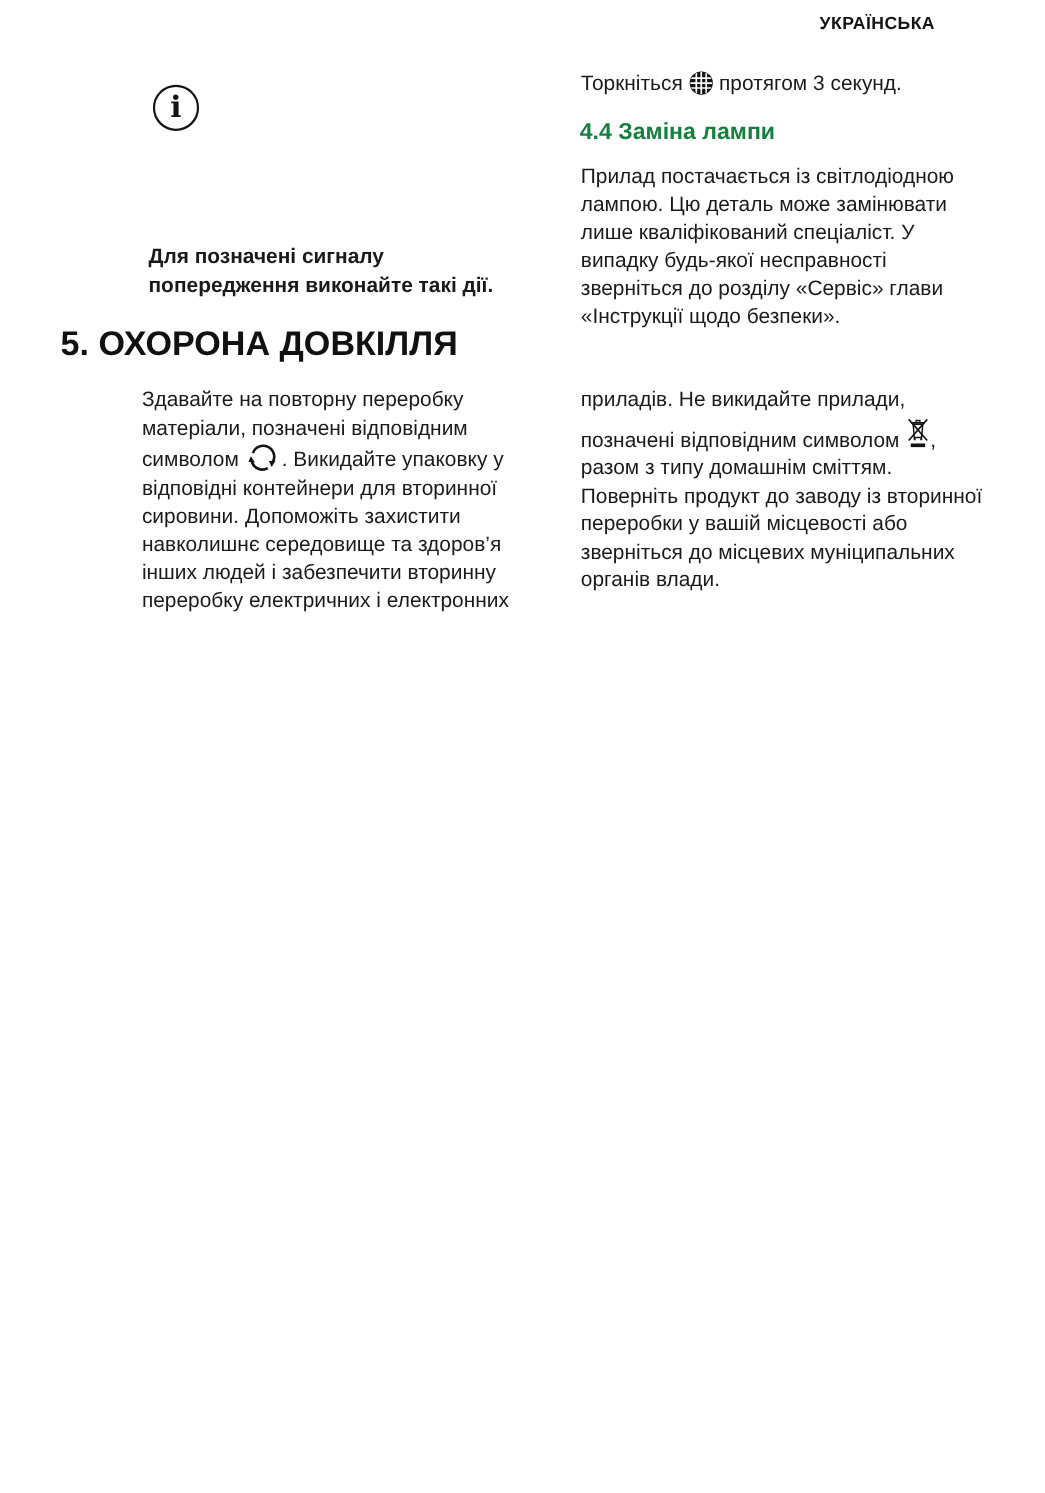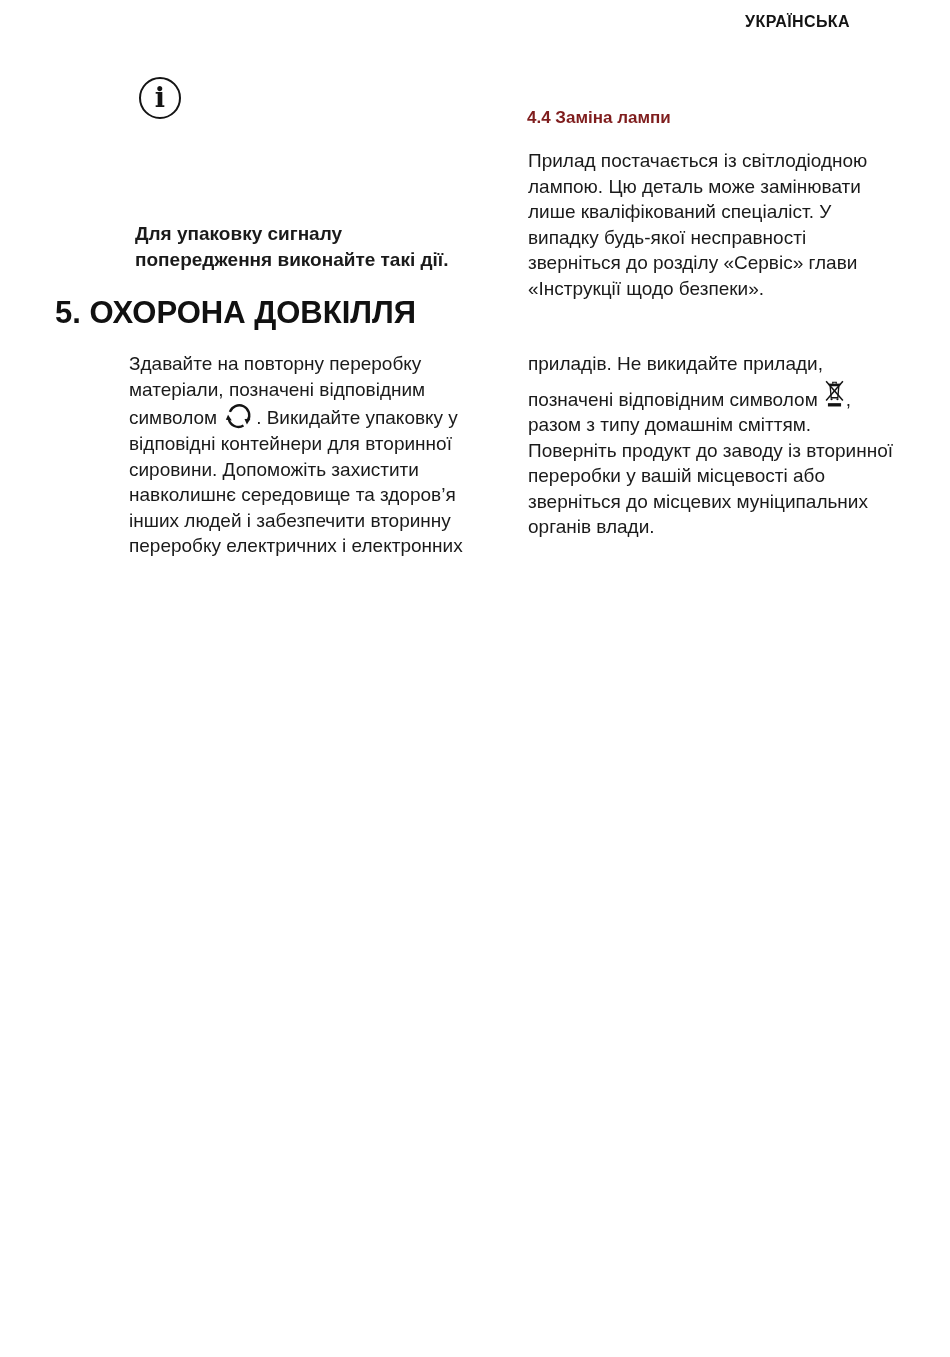--- a/index.html
+++ b/index.html
@@ -64,23 +64,23 @@
   .touch-line {
     position: absolute;
     left: 528px;
     top: 64px;
     width: 400px;
   }
   .sub-heading {
     position: absolute;
     left: 527px;
     top: 108px;
-    font-size: 17px;
+    font-size: 21px;
     font-weight: 700;
-    color: #7f1d1d;
+    color: #15803d;
     white-space: nowrap;
   }
   .lamp-body {
     position: absolute;
     left: 528px;
     top: 148px;
     width: 366px;
   }
   .main-heading {
     position: absolute;
@@ -116,22 +116,38 @@
 
 <div class="page">
 
   <div class="page-header">УКРАЇНСЬКА</div>
 
   <div class="info-icon">
     <span>i</span>
   </div>
 
 
-  <p class="reset-instruction body-text">Для упаковку сигналу попередження виконайте такі дії.</p>
+  <p class="reset-instruction body-text">Для позначені сигналу попередження виконайте такі дії.</p>
 
+  <p class="touch-line body-text"><span>Торкніться</span><svg class="inline-icon globe-icon" width="23" height="23" viewBox="0 0 24 24">
+        <defs>
+          <clipPath id="globeClip">
+            <circle cx="12" cy="12" r="10.4"></circle>
+          </clipPath>
+        </defs>
+        <circle cx="12" cy="12" r="11" fill="#141414"></circle>
+        <g clip-path="url(#globeClip)" stroke="#ffffff" stroke-width="1.6">
+          <line x1="0" y1="7.3" x2="24" y2="7.3"></line>
+          <line x1="0" y1="12" x2="24" y2="12"></line>
+          <line x1="0" y1="16.7" x2="24" y2="16.7"></line>
+          <line x1="7.3" y1="0" x2="7.3" y2="24"></line>
+          <line x1="12" y1="0" x2="12" y2="24"></line>
+          <line x1="16.7" y1="0" x2="16.7" y2="24"></line>
+        </g>
+      </svg><span>протягом 3 секунд.</span></p>
 
   <h2 class="sub-heading">4.4 Заміна лампи</h2>
 
   <p class="lamp-body body-text">Прилад постачається із світлодіодною лампою. Цю деталь може замінювати лише кваліфікований спеціаліст. У випадку будь-якої несправності зверніться до розділу «Сервіс» глави «Інструкції щодо безпеки».</p>
 
   <h1 class="main-heading">5. ОХОРОНА ДОВКІЛЛЯ</h1>
 
   <p class="env-left body-text"><span>Здавайте на повторну переробку матеріали, позначені відповідним символом</span><svg class="inline-icon recycle-icon" width="31" height="29" viewBox="0 0 34 32">
         <g fill="none" stroke="#141414" stroke-width="2.6">
           <path d="M 7.5 11 A 11 11 0 1 1 27.3 20.3"></path>

